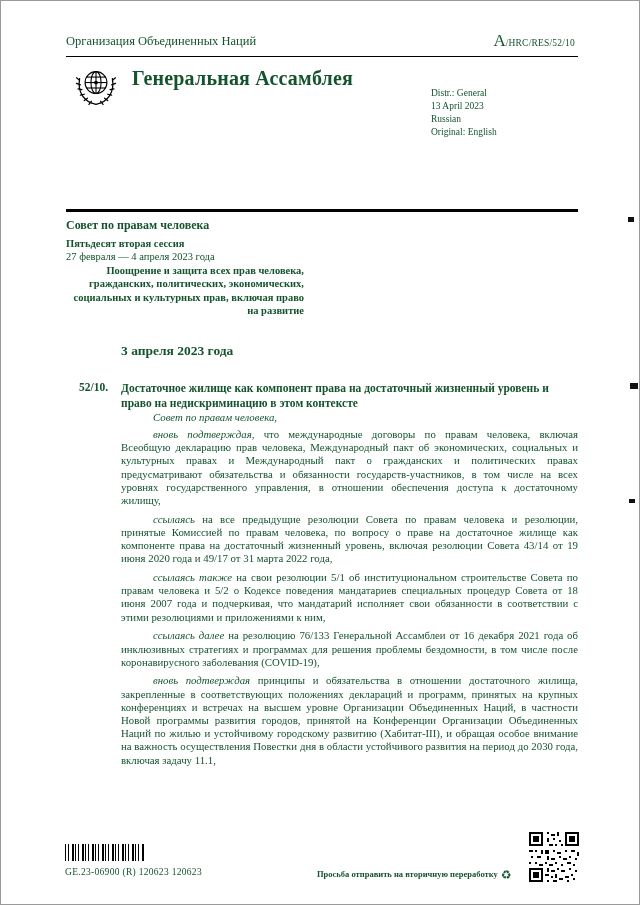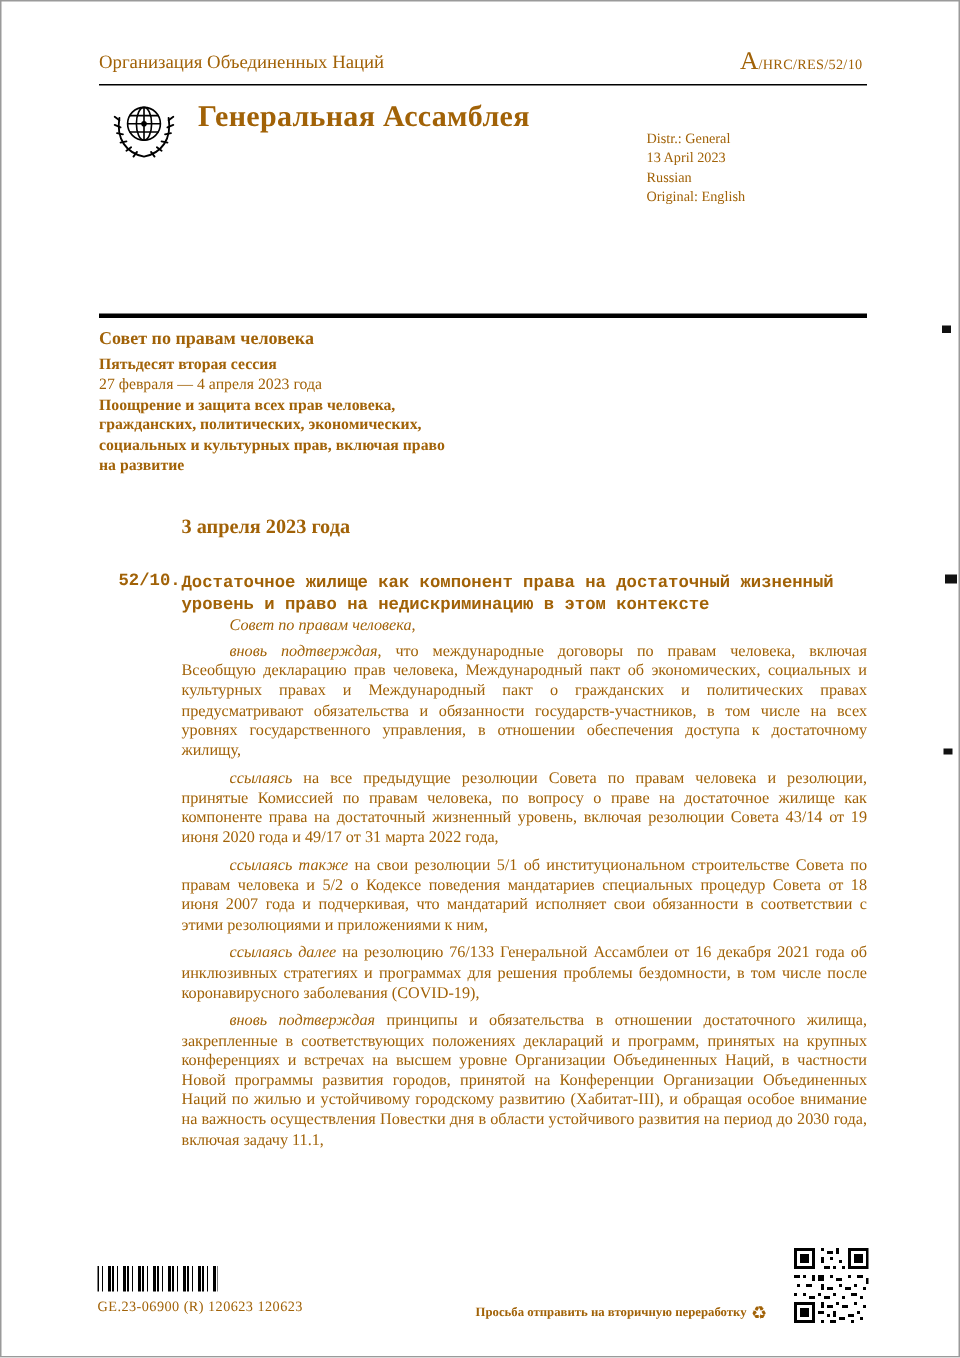--- a/index.html
+++ b/index.html
@@ -4,43 +4,43 @@
 <style>
   html,body{margin:0;padding:0;background:#e8e8e8;}
   .page{
     position:relative;
     width:640px;height:905px;
     margin:0 auto;
     background:#ffffff;
     border:1px solid #9a9a9a;
     box-sizing:border-box;
     font-family:"Liberation Serif","DejaVu Serif",serif;
-    color:#a16207;
+    color:#14532d;
     overflow:hidden;
   }
   
   .org-name{position:absolute;left:65px;top:33px;font-size:12.5px;}
   .doc-symbol{position:absolute;right:64px;top:30px;white-space:nowrap;}
   .doc-symbol .big{font-size:17px;}
   .doc-symbol .rest{font-size:9.5px;letter-spacing:.2px;}
   .rule-thin{position:absolute;left:65px;top:55px;width:512px;height:1px;background:#000;}
   .emblem{position:absolute;left:70px;top:62px;width:50px;height:50px;}
   .assembly-title{position:absolute;left:131px;top:66px;font-size:20px;font-weight:bold;letter-spacing:.2px;}
   .info-block{position:absolute;left:430px;top:86px;font-size:9.5px;line-height:13px;}
   .rule-thick{position:absolute;left:65px;top:208px;width:512px;height:3px;background:#000;}
   
   .session{position:absolute;left:65px;top:218px;width:250px;font-size:10.5px;line-height:13.5px;}
   .session .council{font-size:12px;font-weight:bold;margin-bottom:4px;}
   .session .sess{font-weight:bold;}
   .session .agenda-item{font-weight:bold;}
-  .session .agenda-title{font-weight:bold;width:238px;}
+  .session .agenda-title{font-weight:bold;width:238px;text-align:right;}
   
   .body-col{position:absolute;left:120px;top:341px;width:457px;}
   .res-title{font-size:13.5px;font-weight:bold;line-height:17.5px;}
-  .res-subject-row{display:flex;margin-top:21px;font-family:Liberation Mono, monospace;}
+  .res-subject-row{display:flex;margin-top:21px;}
   .res-number{width:42px;flex:0 0 42px;font-size:11.5px;font-weight:bold;margin-left:-42px;}
   .res-subject{font-size:11.5px;font-weight:bold;line-height:15px;width:440px;}
   .opening{font-style:italic;font-size:10.8px;text-indent:32px;}
   .para{margin-top:5.5px;font-size:10.8px;line-height:13.2px;text-align:justify;text-indent:32px;}
   .para .lead{font-style:italic;}
   
   .barcode{position:absolute;left:64px;top:843px;width:80px;height:17px;
     background:
       repeating-linear-gradient(90deg,#000 0 1px,#fff 1px 3px,#000 3px 4px,#fff 4px 7px,#000 7px 9px,#fff 9px 10px);
   }

